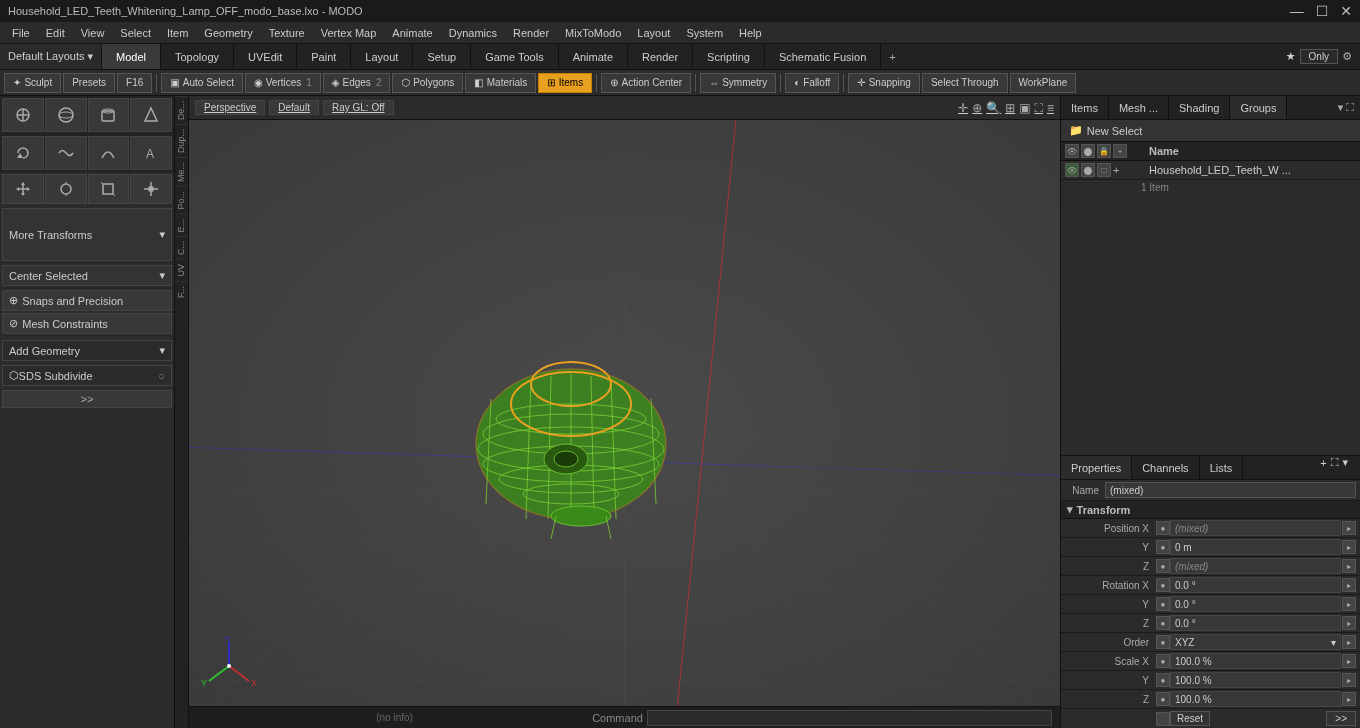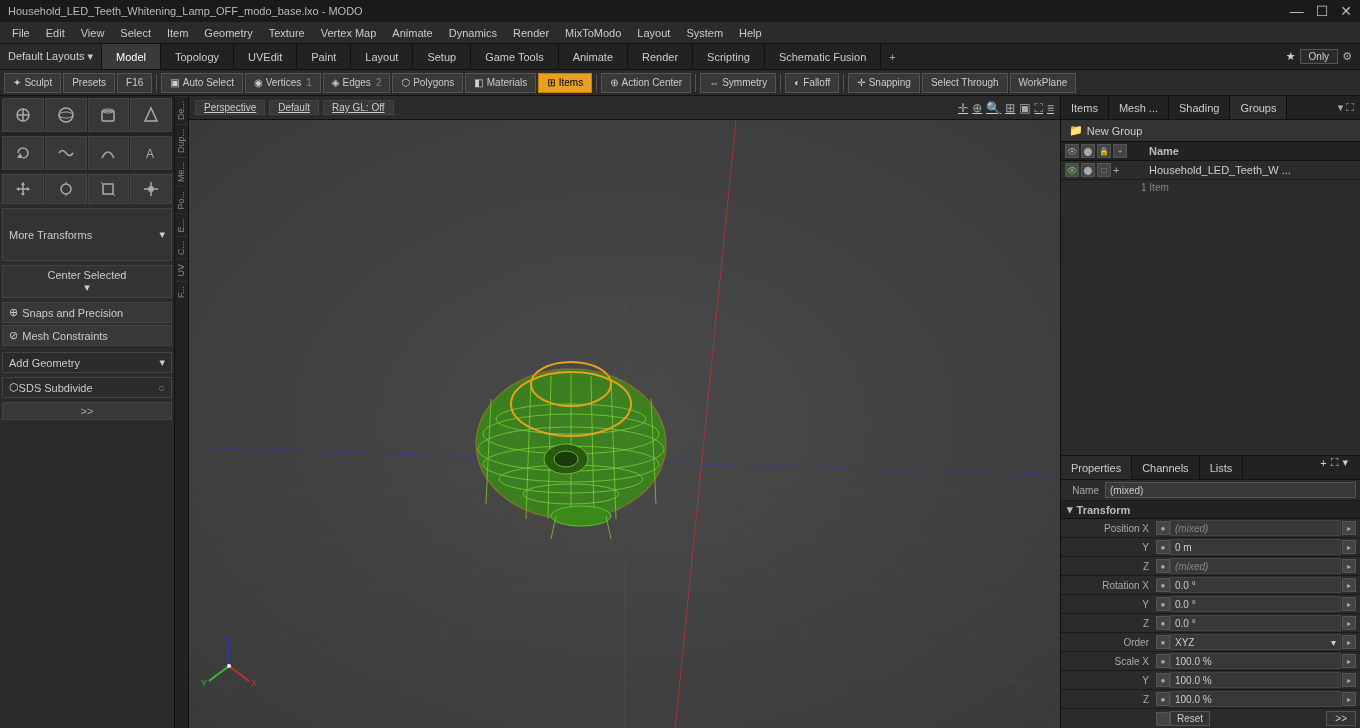--- a/index.html
+++ b/index.html
@@ -34,21 +34,21 @@
     
     #main { display: flex; height: calc(728px - 22px - 22px - 26px - 26px); }
 
     
     #leftsidebar { width: 175px; background: #2b2b2b; display: flex; flex-direction: column; border-right: 1px solid #111; }
     #leftsidebar .icon-grid { display: grid; grid-template-columns: repeat(4, 1fr); gap: 1px; padding: 2px; background: #222; }
     #leftsidebar .icon-btn { background: #383838; border: 1px solid #444; display: flex; align-items: center; justify-content: center; height: 34px; cursor: pointer; color: #ccc; font-size: 14px; }
     #leftsidebar .transform-grid { display: grid; grid-template-columns: repeat(4, 1fr); gap: 1px; padding: 2px; }
     #leftsidebar .t-btn { background: #383838; border: 1px solid #444; display: flex; align-items: center; justify-content: center; height: 30px; cursor: pointer; color: #ccc; font-size: 12px; }
     #leftsidebar .more-transforms { padding: 19px 6px; background: #333; border: 1px solid #444; cursor: pointer; display: flex; justify-content: space-between; align-items: center; margin: 2px; font-size: 11px; }
-    #leftsidebar .center-selected { padding: 3px 6px; background: #333; border: 1px solid #444; cursor: pointer; display: flex; justify-content: space-between; align-items: center; margin: 2px; font-size: 11px; flex-direction: column; }
+    #leftsidebar .center-selected { padding: 3px 6px; background: #333; border: 1px solid #444; cursor: pointer; display: flex; justify-content: space-between; align-items: center; margin: 2px; font-size: 11px; }
     #leftsidebar .snap-section { margin: 2px; }
     #leftsidebar .snap-btn { padding: 3px 6px; background: #383838; border: 1px solid #444; cursor: pointer; display: flex; align-items: center; gap: 4px; font-size: 11px; margin-bottom: 2px; }
     #leftsidebar .add-geo { padding: 3px 6px; background: #2b2b2b; border: 1px solid #444; cursor: pointer; display: flex; justify-content: space-between; align-items: center; margin: 2px; font-size: 11px; }
     #leftsidebar .sds-row { padding: 3px 6px; background: #2b2b2b; border: 1px solid #444; cursor: pointer; display: flex; justify-content: space-between; align-items: center; margin: 2px; font-size: 11px; }
     #leftsidebar .expand-btn { background: #383838; border: 1px solid #444; cursor: pointer; text-align: center; margin: 2px; padding: 2px; font-size: 11px; color: #aaa; }
 
     
     #vstrip { width: 14px; background: #222; display: flex; flex-direction: column; border-right: 1px solid #111; }
     #vstrip .vs-item { writing-mode: vertical-rl; text-orientation: mixed; transform: rotate(180deg); padding: 4px 1px; color: #888; font-size: 9px; cursor: pointer; border-bottom: 1px solid #333; }
 
@@ -444,37 +444,42 @@
           <line x1="30" y1="30" x2="30" y2="5" stroke="#3030c0" stroke-width="2"></line>
           <text x="52" y="50" font-size="9" fill="#c03030">X</text>
           <text x="2" y="50" font-size="9" fill="#30c030">Y</text>
           <text x="26" y="3" font-size="9" fill="#3030c0">Z</text>
           <circle cx="30" cy="30" r="2" fill="#fff"></circle>
         </svg>
       </div>
 
     </div>
 
+    <div id="bottombar">
+      <span id="noinfo">(no info)</span>
+      <span class="cmd-label">Command</span>
+      <input type="text" placeholder="" style="">
+    </div>
   </div>
 
   <div id="rightpanel">
 
     <div id="rp-tabs">
       <div class="rp-tab">Items</div>
       <div class="rp-tab">Mesh ...</div>
       <div class="rp-tab">Shading</div>
       <div class="rp-tab active">Groups</div>
       <div class="rp-expand">▾ ⛶</div>
     </div>
 
     <div id="scene-items">
 
       <div id="new-group-bar">
         <span>📁</span>
-        <span>New Group</span>
+        <span>New Select</span>
       </div>
 
       <div id="scene-header">
         <div class="col-icons">
           <span class="icon-small">👁</span>
           <span class="icon-small">⬤</span>
           <span class="icon-small">🔒</span>
           <span class="icon-small">+</span>
         </div>
         <div class="col-name">Name</div>

